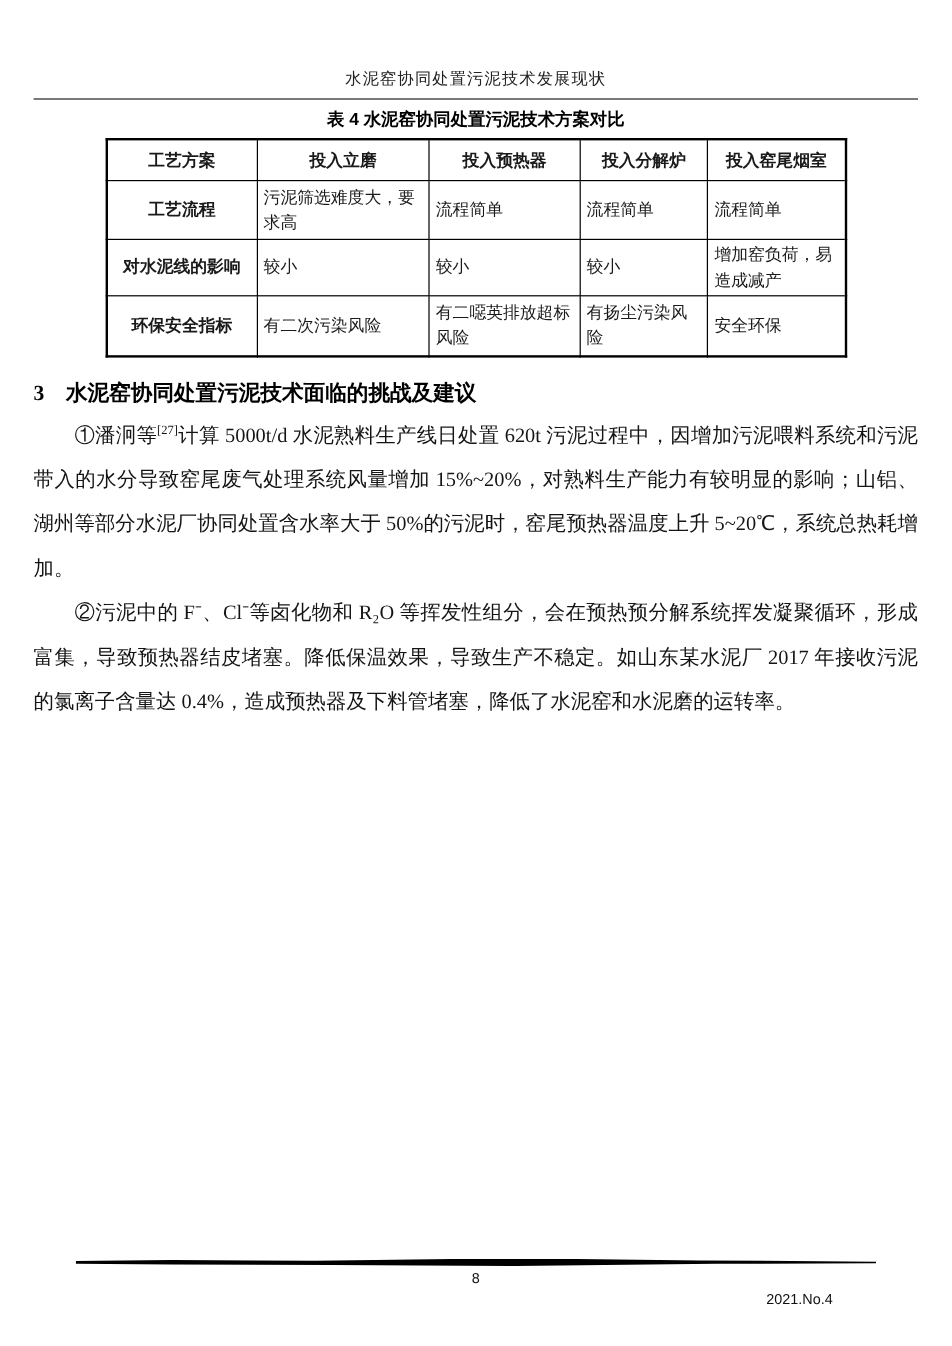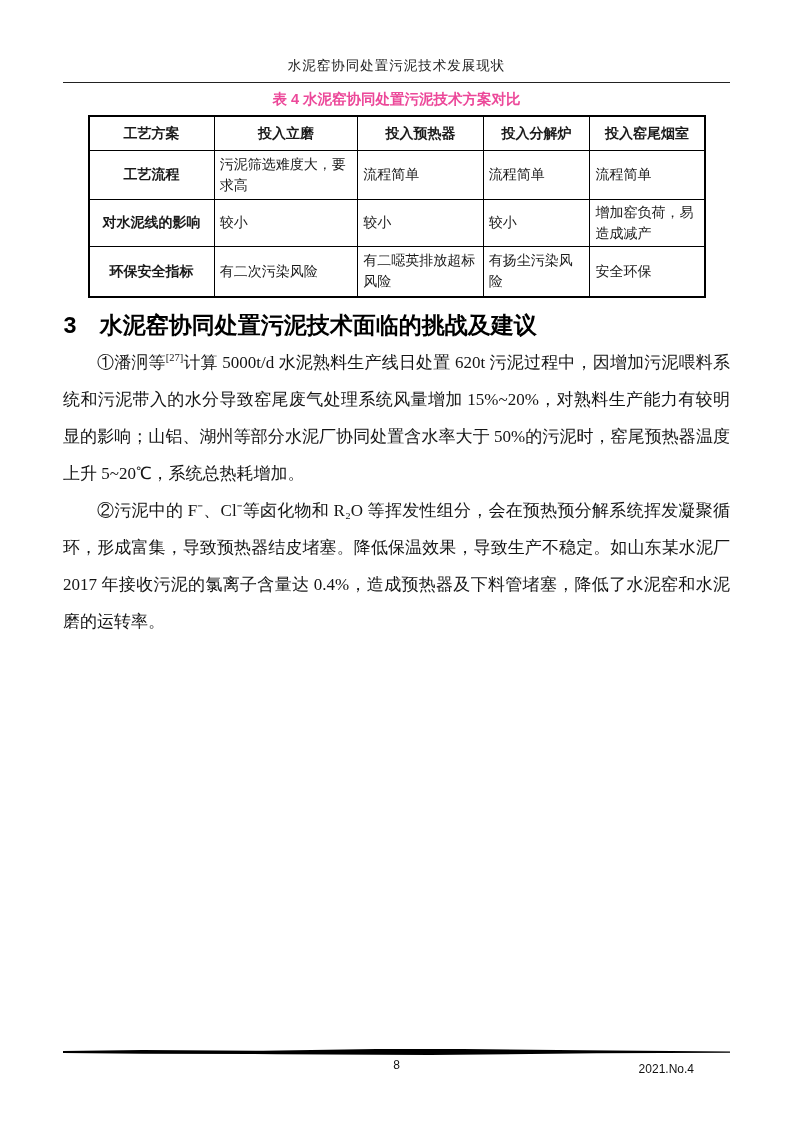--- a/index.html
+++ b/index.html
@@ -8,21 +8,21 @@
     width: 793px; height: 1122px;
     font-family: "Liberation Serif", serif;
     color: #1a1a1a;
   }
   .page {
     position: relative;
     width: 793px; height: 1122px;
     background: #ffffff;
     overflow: hidden;
   }
-  .content { padding: 0 63px; }
+  .content { padding: 0 28px; }
 
   
   .running-head {
     padding-top: 57px;
     text-align: center;
     font-size: 13.5px;
     letter-spacing: 1px;
     color: #222;
   }
   .head-rule {
@@ -31,21 +31,21 @@
     border-top: 1.8px solid #222;
   }
 
   
   .table-caption {
     margin-top: 7px;
     text-align: center;
     font-family: "Liberation Sans", sans-serif;
     font-weight: bold;
     font-size: 14.5px;
-    color: #ec4899;
+    color: #000000;
   }
 
   
   table.cmp {
     width: 618px;
     margin: 6px auto 0 auto;
     border-collapse: collapse;
     table-layout: fixed;
     font-family: "Liberation Sans", sans-serif;
     font-size: 14px;
@@ -62,23 +62,23 @@
   table.cmp th { font-weight: bold; }
   tr.t-head  { height: 34px; }
   tr.t-row1  { height: 49px; }
   tr.t-row2  { height: 45px; }
   tr.t-row3  { height: 63px; }
   tr.t-row4  { height: 51px; }
 
   
   h1.sec {
     margin: 16px 0 0 0;
-    font-family: Liberation Mono, monospace;
+    font-family: Liberation Serif, serif;
     font-weight: bold;
-    font-size: 23px;
+    font-size: 18px;
     line-height: 26px;
     color: #000;
   }
   h2.subsec {
     margin: 9px 0 0 0;
     font-family: "Liberation Sans", sans-serif;
     font-weight: bold;
     font-size: 17.5px;
     line-height: 25px;
     color: #000;
@@ -117,21 +117,21 @@
     margin-top: 3px;
     font-family: "Liberation Sans", sans-serif;
     font-size: 12px;
     color: #111;
   }
   .footer-row .page-num {
     position: absolute; left: 0; right: 0;
     text-align: center;
   }
   .footer-row .issue {
-    position: absolute; right: 36px; top: 4px;
+    position: absolute; right: 36px; top: 18px;
   }
 </style>
 </head>
 <body>
 
 <div class="page">
   <div class="content">
 
     <div class="running-head">水泥窑协同处置污泥技术发展现状</div>
     <hr class="head-rule">

